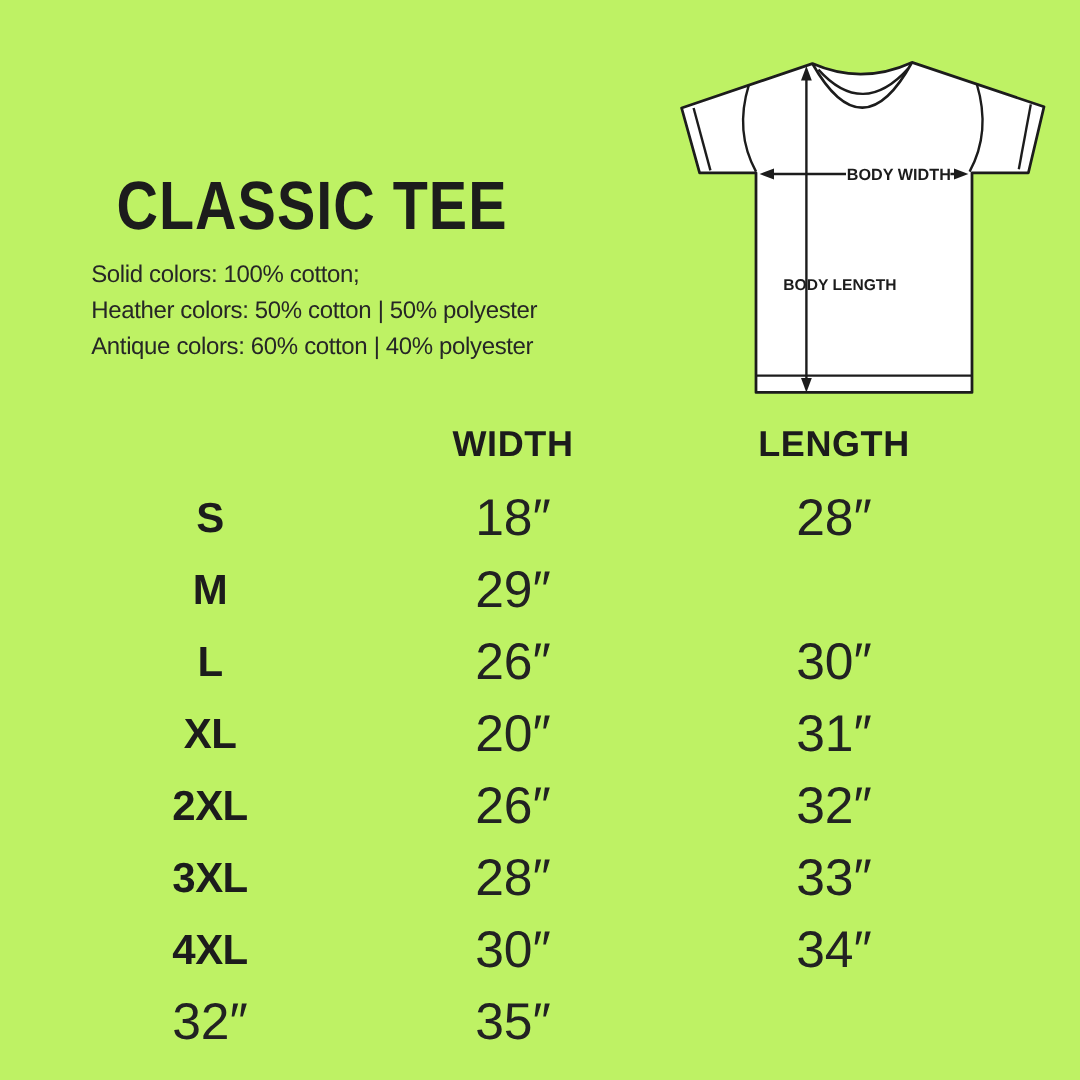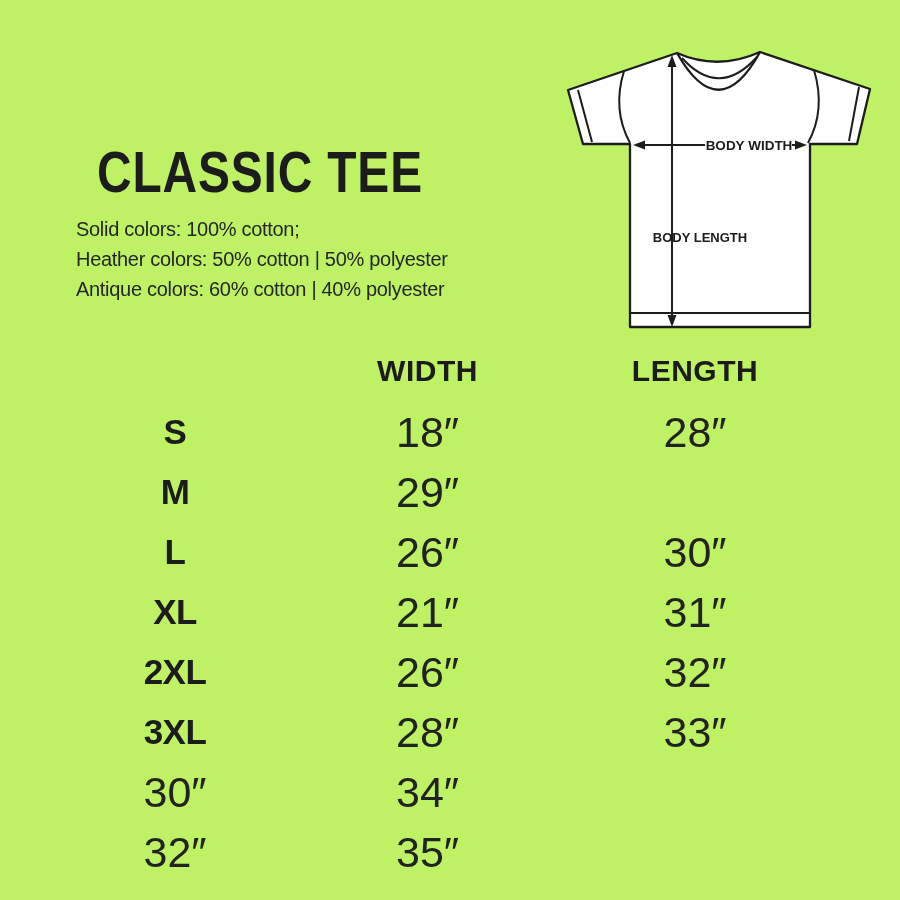--- a/index.html
+++ b/index.html
@@ -97,34 +97,35 @@
       <div class="cell size">M</div>
       <div class="cell val">29″</div>
     </div>
     <div class="trow">
       <div class="cell size">L</div>
       <div class="cell val">26″</div>
       <div class="cell val">30″</div>
     </div>
     <div class="trow">
       <div class="cell size">XL</div>
-      <div class="cell val">21″</div>
+      <div class="cell val">20″</div>
       <div class="cell val">31″</div>
     </div>
     <div class="trow">
       <div class="cell size">2XL</div>
       <div class="cell val">26″</div>
       <div class="cell val">32″</div>
     </div>
     <div class="trow">
       <div class="cell size">3XL</div>
       <div class="cell val">28″</div>
       <div class="cell val">33″</div>
     </div>
     <div class="trow">
+      <div class="cell size">4XL</div>
       <div class="cell val">30″</div>
       <div class="cell val">34″</div>
     </div>
     <div class="trow">
       <div class="cell val">32″</div>
       <div class="cell val">35″</div>
     </div>
   </div>
 
 </div>

